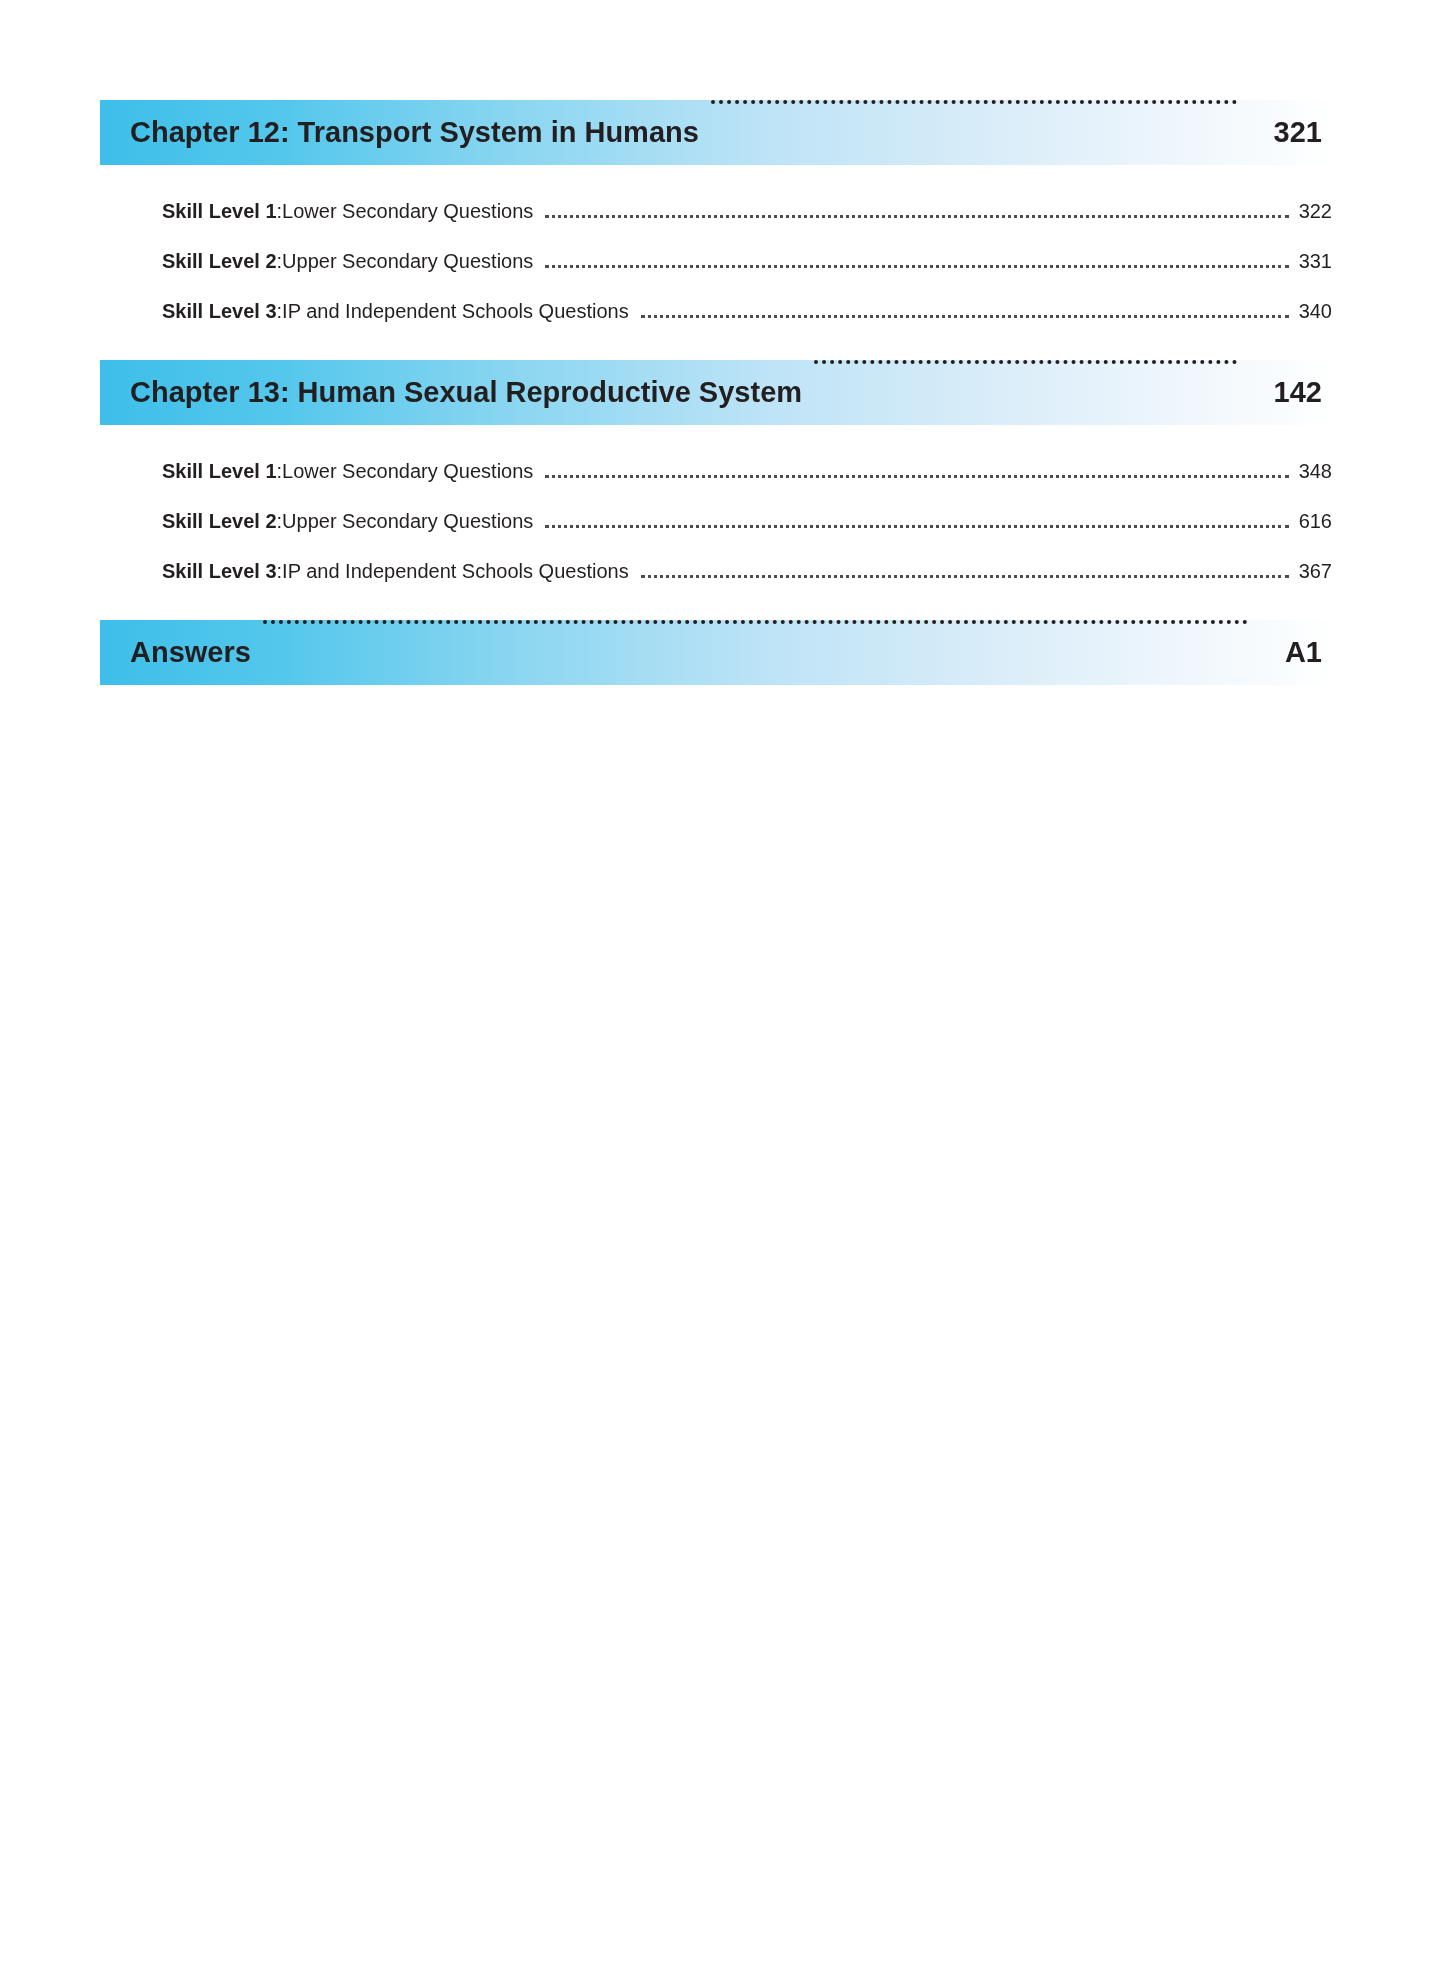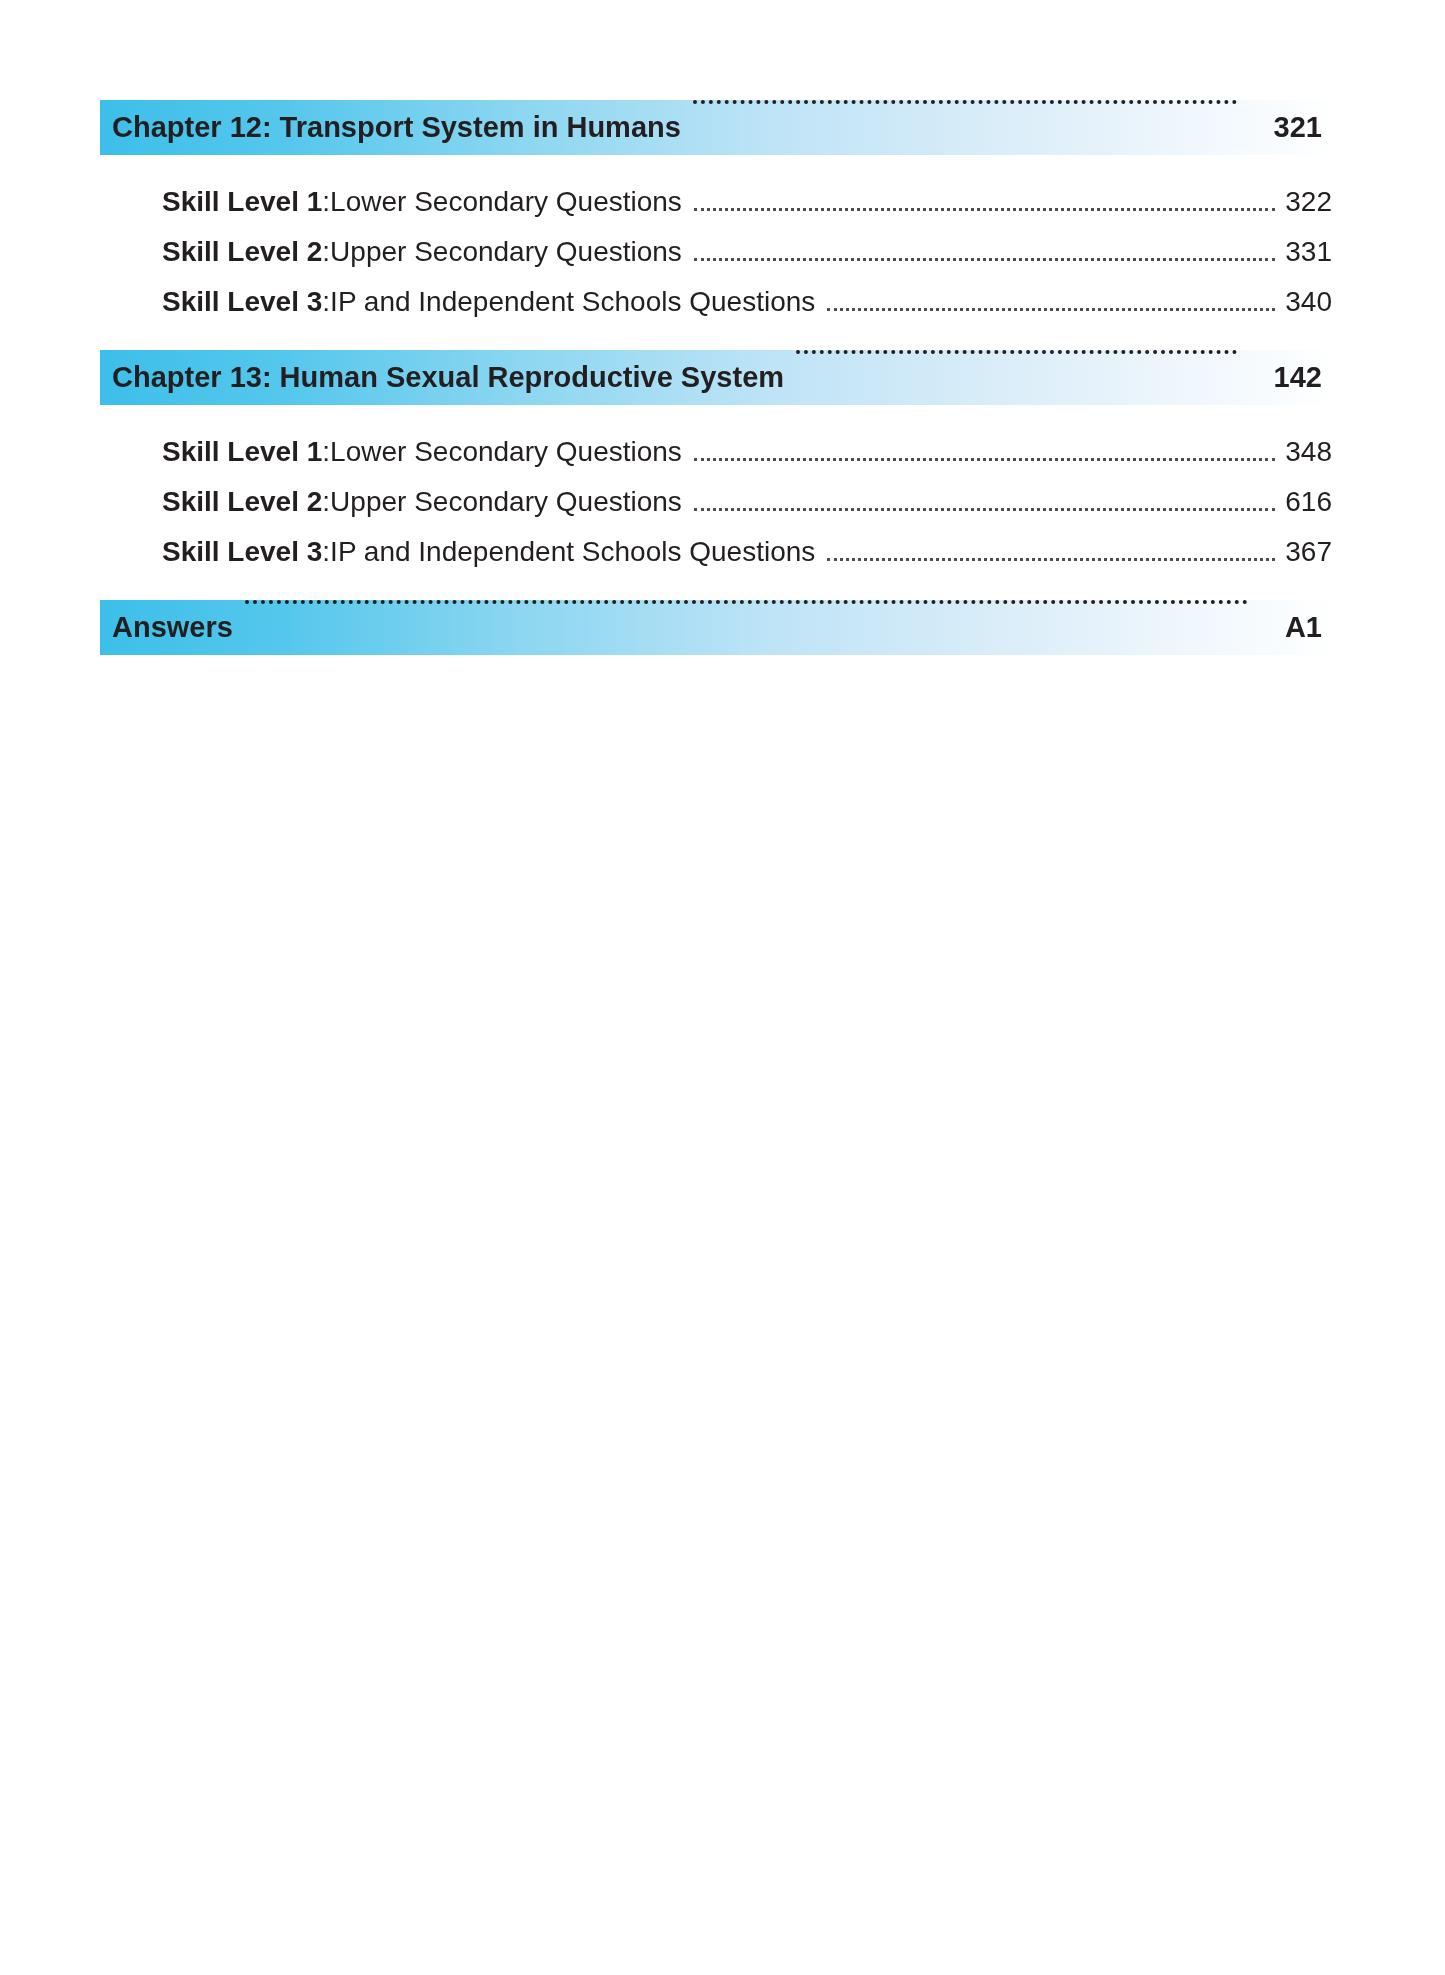--- a/index.html
+++ b/index.html
@@ -17,24 +17,24 @@
     overflow: hidden;
   }
   .content {
     position: absolute;
     left: 100px;
     top: 100px;
     width: 1232px;
   }
   
   .chapter-bar {
-    height: 55px;
+    height: 65px;
     display: flex;
     align-items: center;
-    padding: 0 10px 0 12px;
+    padding: 0 10px 0 30px;
     box-sizing: border-box;
     background: linear-gradient(to right,
       #3dbfe9 0%,
       #55c7ec 15%,
       #8ed7f1 35%,
       #bfe4f7 55%,
       #ddeef9 75%,
       #f2f8fd 90%,
       #feffff 100%);
     font-size: 29px;
@@ -57,21 +57,21 @@
     border-bottom: 3px dotted #4d4d4f;
     margin: 0 2px 0 12px;
   }
   
   .items {
     margin: 32px 0 34px 0;
   }
   .toc-row {
     display: flex;
     align-items: baseline;
-    font-size: 28px;
+    font-size: 20px;
     line-height: 29px;
     padding-left: 62px;
     margin-bottom: 21px;
     white-space: nowrap;
   }
   .row-label { font-weight: bold; }
   .row-sep   { font-weight: normal; }
   .row-desc  { font-weight: normal; }
   .row-page  { font-weight: normal; flex: 0 0 auto; margin-left: 8px; }
 </style>

